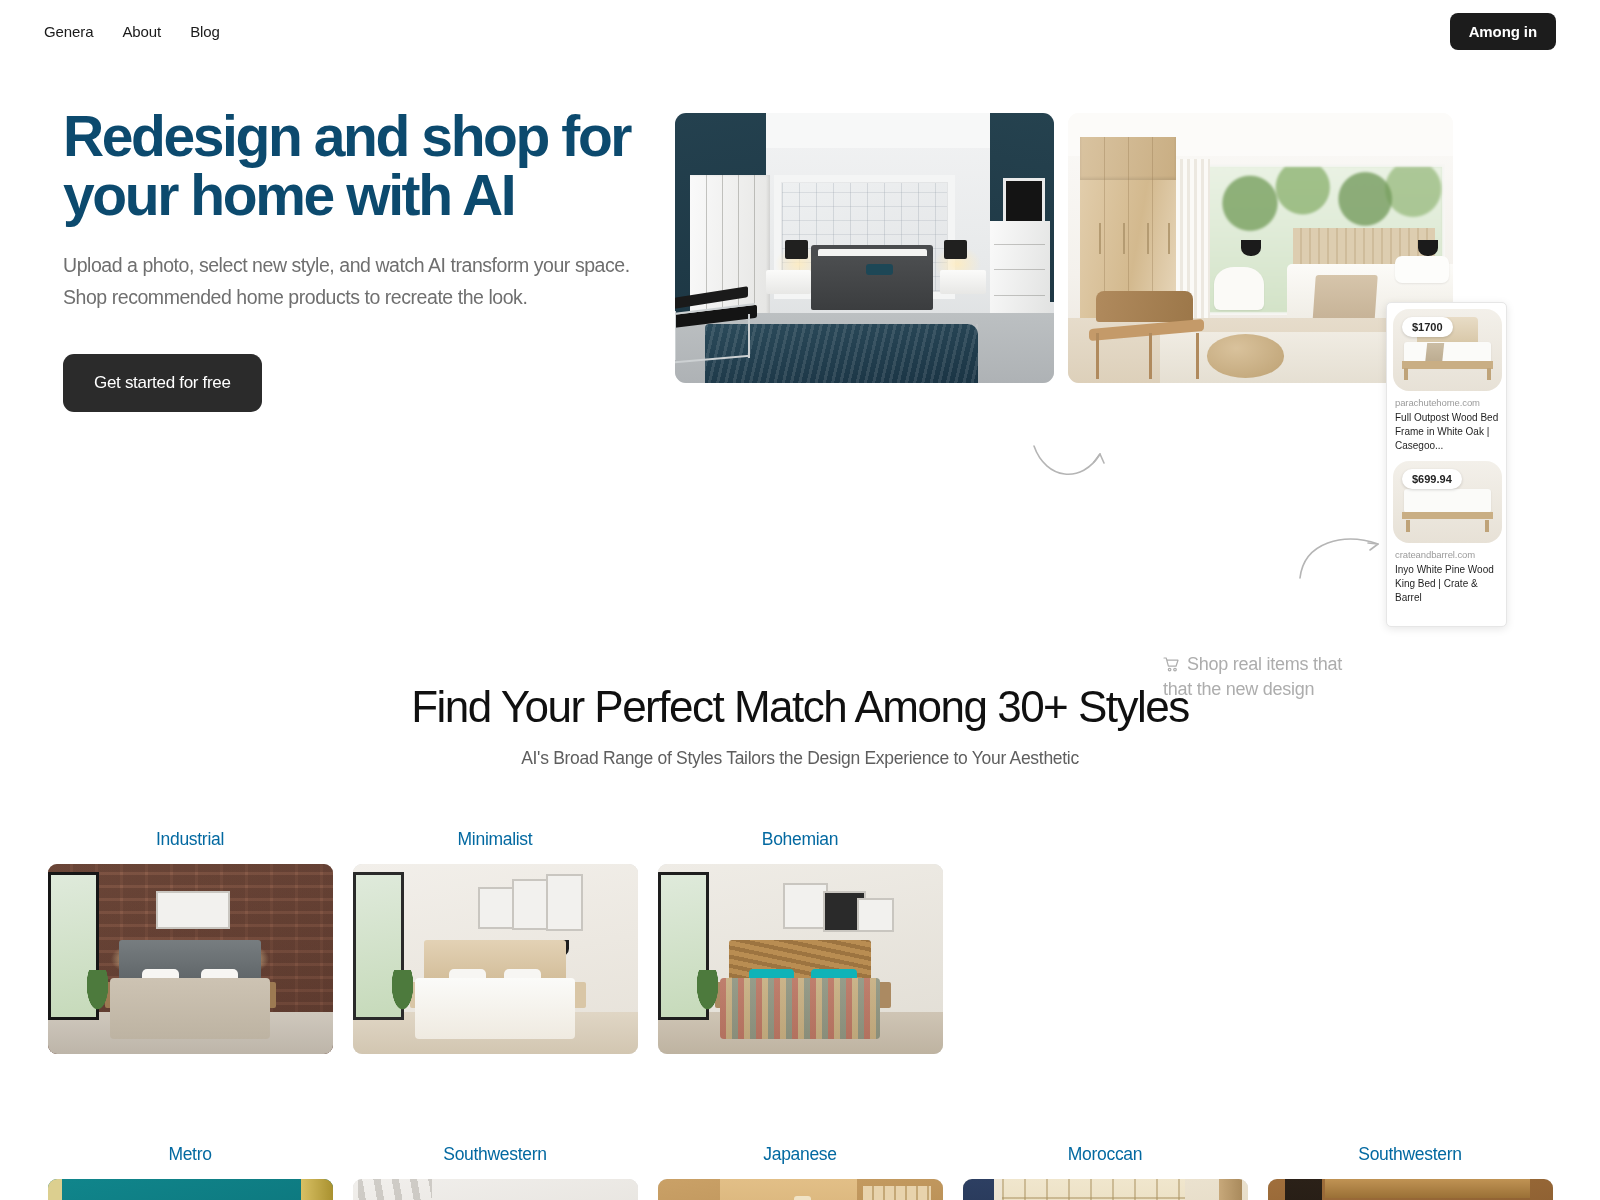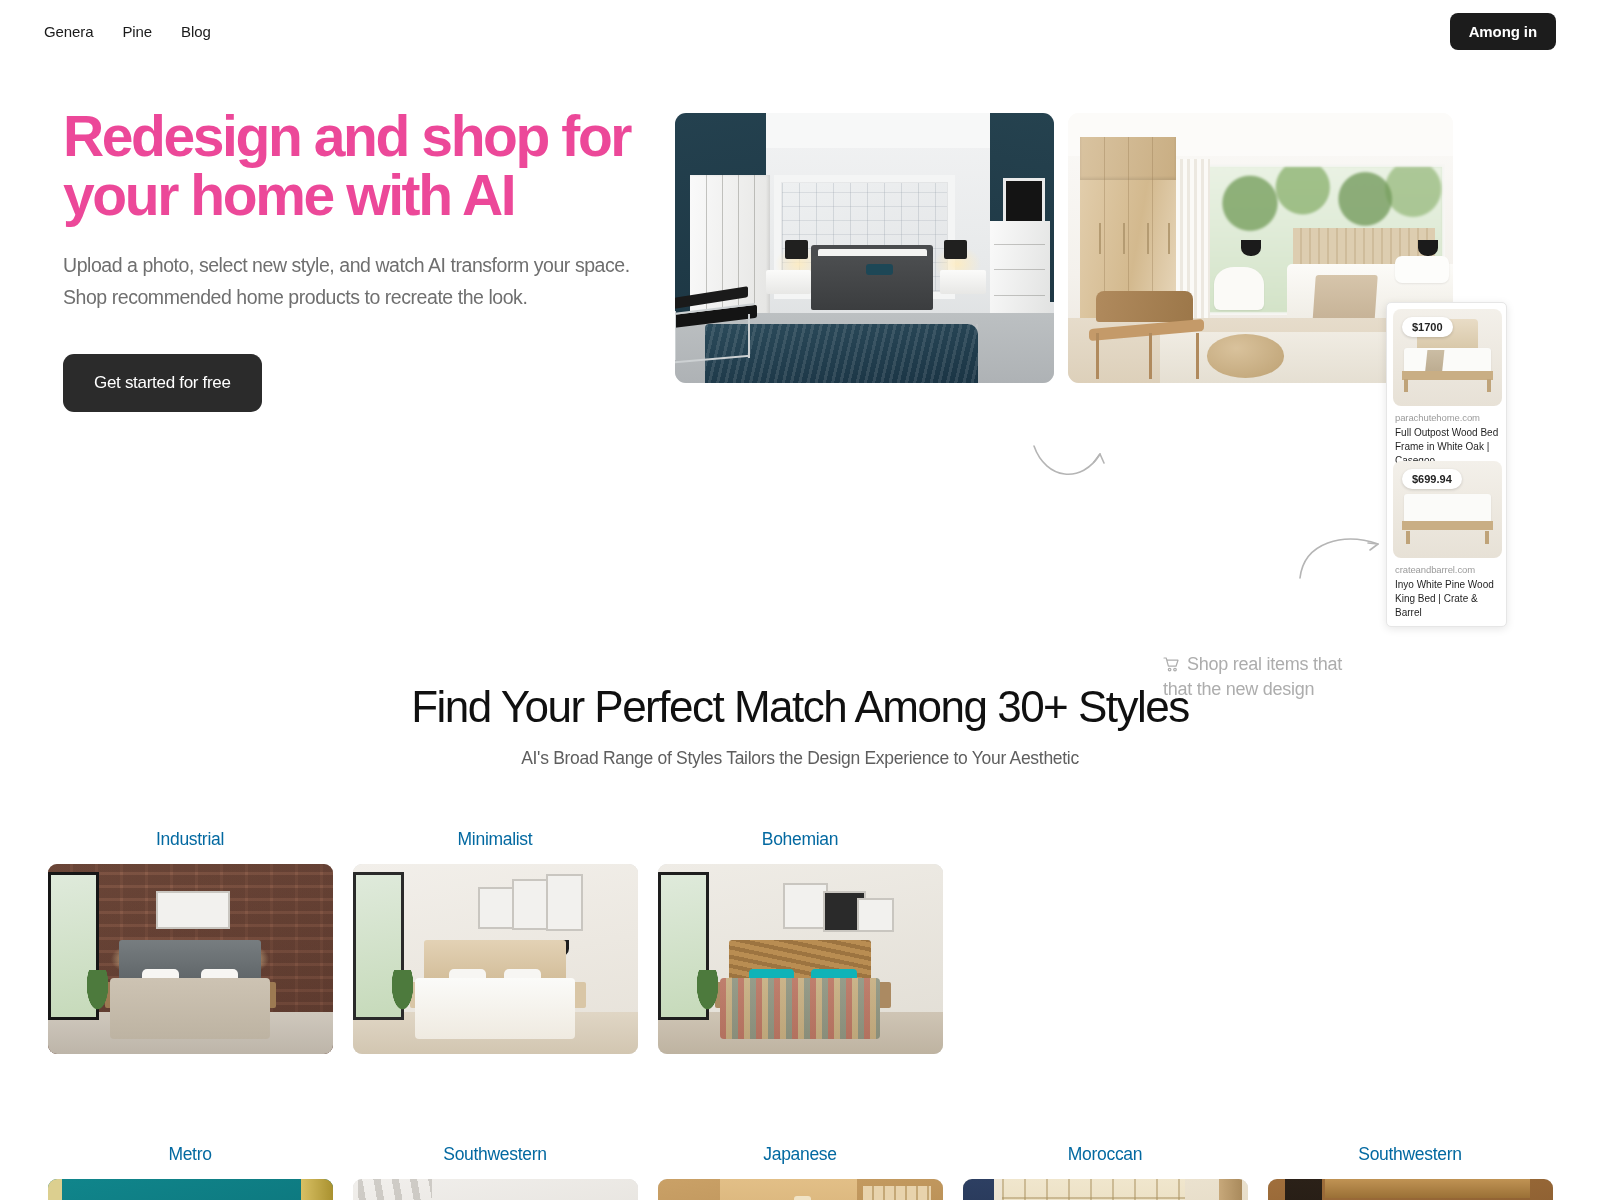--- a/index.html
+++ b/index.html
@@ -28,21 +28,21 @@
     border:none; border-radius:8px;
     padding:10px 19px; cursor:pointer; white-space:nowrap;
   }
 
   
   .hero { position:absolute; top:62px; left:0; width:1600px; height:555px; }
 
   .hero-left { position:absolute; left:63px; top:45px; width:600px; }
   .hero-title {
     font-size:57px; line-height:1.03; font-weight:700;
-    letter-spacing:-2.4px; color:#ec4899;
+    letter-spacing:-2.4px; color:#0c4a6e;
   }
   .hero-sub {
     margin-top:26px; font-size:19.5px; line-height:1.62;
     color:#6f6f6f; letter-spacing:-0.45px; max-width:595px;
   }
   .cta-btn {
     margin-top:40px; display:inline-block;
     background:#2b2b2b; color:#ffffff;
     font-size:17px; letter-spacing:-0.3px;
     border:none; border-radius:11px;
@@ -175,21 +175,21 @@
   
   .prodstack {
     position:absolute; left:1386px; top:240px; width:121px; height:325px;
     background:#ffffff; border:1px solid #e6e6e6; border-radius:5px;
     box-shadow:0 2px 9px rgba(0,0,0,.10); overflow:hidden;
   }
   .prodcard { position:absolute; left:0; width:121px; }
   .prodcard.one { top:0; }
   .prodcard.two { top:152px; }
   .prod-thumb {
-    position:relative; margin:6px; height:97px; border-radius:8px; overflow:hidden;
+    position:relative; margin:6px; height:82px; border-radius:16px; overflow:hidden;
     background:linear-gradient(180deg,#f3f0ea,#e7e1d6);
   }
   .prod-thumb .bedhead { position:absolute; left:22%; top:10%; width:56%; height:34%;
     background:linear-gradient(180deg,#e8dcc6,#d7c6a6); border-radius:4px 4px 0 0; }
   .prod-thumb .mattress { position:absolute; left:10%; top:40%; width:80%; height:26%;
     background:#fbfbf9; border-radius:3px; box-shadow:0 1px 2px rgba(0,0,0,.1); }
   .prod-thumb .frame { position:absolute; left:8%; top:64%; width:84%; height:9%;
     background:#c9ae84; }
   .prod-thumb .leg { position:absolute; width:4px; height:14%; top:72%; background:#bfa379; }
   .prod-thumb .throw { position:absolute; left:30%; top:42%; width:16%; height:28%;
@@ -338,21 +338,21 @@
     background:linear-gradient(180deg,#2b2118,#1a130d); }
   .s-sw .beam { position:absolute; left:20%; top:0; width:72%; height:16%;
     background:linear-gradient(180deg,#c09354,#9a7036); }
 </style>
 </head>
 <body>
 
 <div class="nav">
   <div class="nav-links">
     <a class="nav-link">Genera</a>
-    <a class="nav-link">Pine</a>
+    <a class="nav-link">About</a>
     <a class="nav-link">Blog</a>
   </div>
   <button class="signin-btn">Among in</button>
 </div>
 
 <div class="hero">
 
   <div class="hero-left">
     <h1 class="hero-title">
       <span>Redesign and shop for</span><br>

